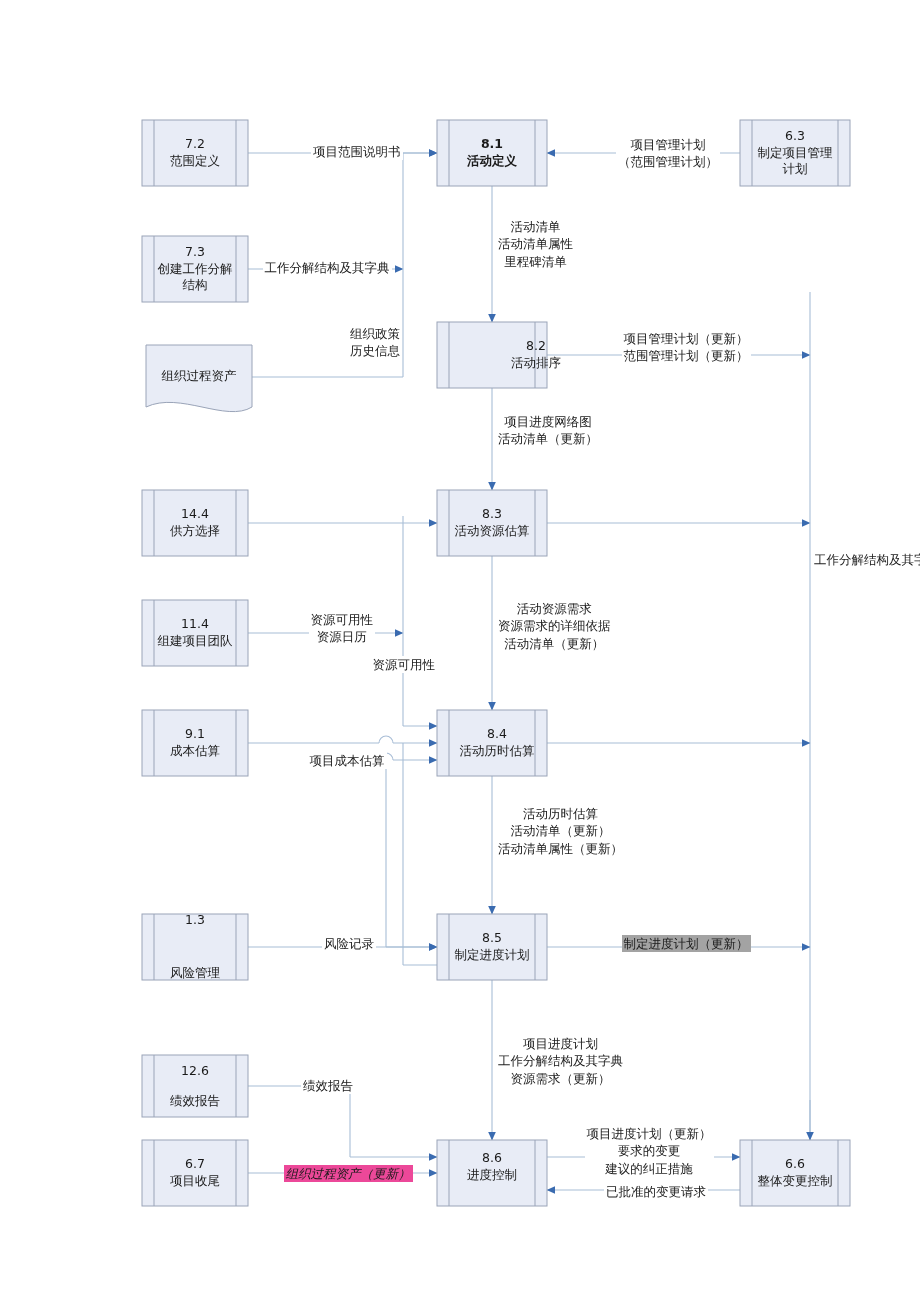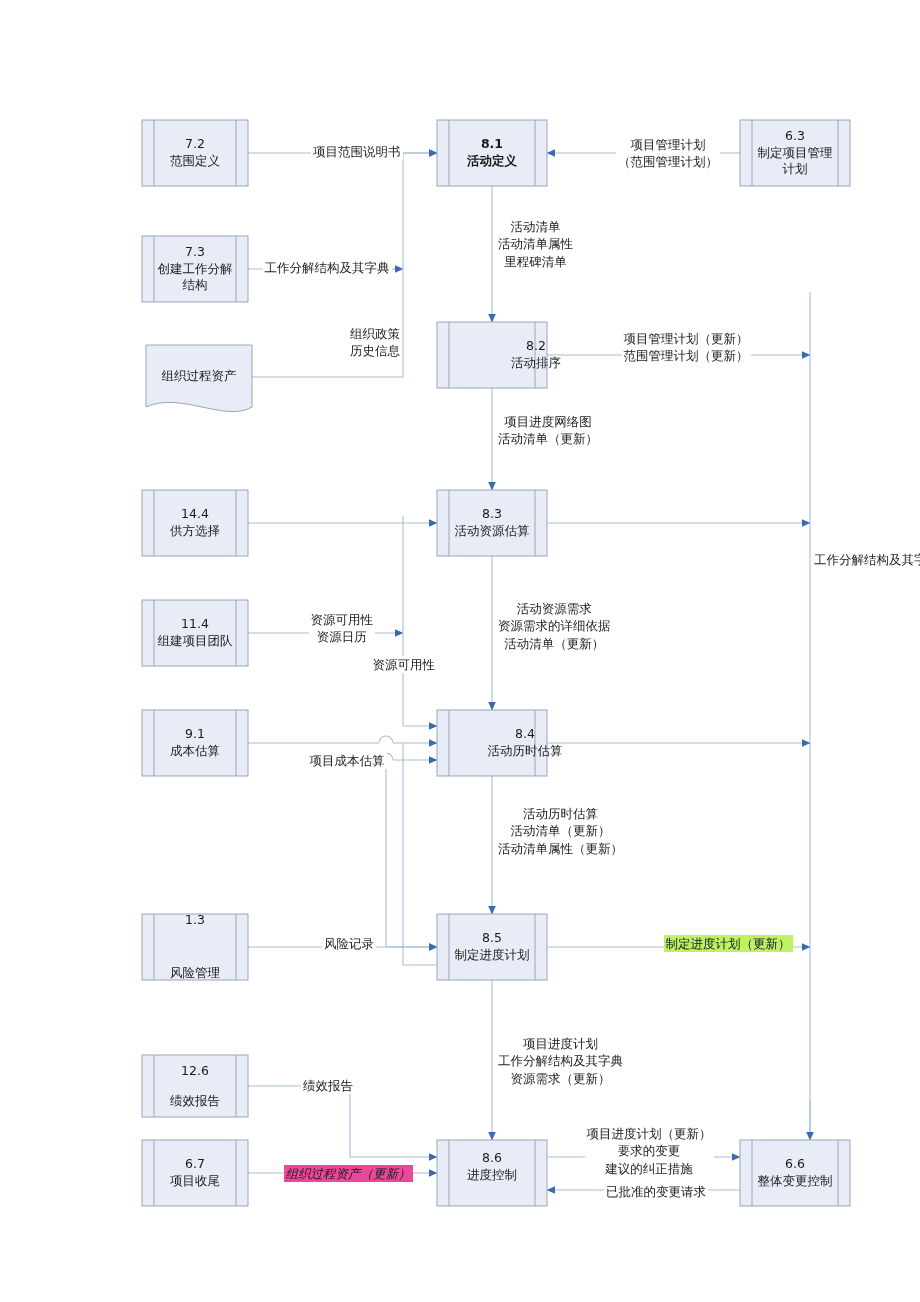--- a/index.html
+++ b/index.html
@@ -209,21 +209,21 @@
         <span>活动定义</span>
       </div>
       <div class="nodeLabel" style="left: 437px; top: 322px; width: 110px; height: 66px; margin-left: 44px;">
         <span>8.2</span>
         <span>活动排序</span>
       </div>
       <div class="nodeLabel" style="left: 437px; top: 490px; width: 110px; height: 66px;">
         <span>8.3</span>
         <span>活动资源估算</span>
       </div>
-      <div class="nodeLabel" style="left: 437px; top: 710px; width: 120px; height: 66px; margin-left: 28px;">
+      <div class="nodeLabel" style="left: 437px; top: 710px; width: 120px; height: 66px;">
         <span>8.4</span>
         <span>活动历时估算</span>
       </div>
       <div class="nodeLabel" style="left: 437px; top: 914px; width: 110px; height: 66px;">
         <span>8.5</span>
         <span>制定进度计划</span>
       </div>
       <div class="nodeLabel" style="left: 437px; top: 1140px; width: 110px; height: 54px;">
         <span>8.6</span>
         <span>进度控制</span>
@@ -286,21 +286,21 @@
         <div>项目成本估算</div>
       </div>
       <div class="edgeLabel" style="top: 805px; left: 496px; background: rgb(255, 255, 255); padding: 0px 2px;">
         <div>活动历时估算</div>
         <div>活动清单（更新）</div>
         <div>活动清单属性（更新）</div>
       </div>
       <div class="edgeLabel" style="top: 935px; left: 322px; background: rgb(255, 255, 255); padding: 0px 2px;">
         <div>风险记录</div>
       </div>
-      <div class="edgeLabel" style="top: 935px; left: 621.5px; background: #bef264; padding: 0px 2px; margin-left: 42px;">
+      <div class="edgeLabel" style="top: 935px; left: 621.5px; background: #a3a3a3; padding: 0px 2px;">
         <div>制定进度计划（更新）</div>
       </div>
       <div class="edgeLabel" style="top: 1035px; left: 496px; background: rgb(255, 255, 255); padding: 0px 2px;">
         <div>项目进度计划</div>
         <div>工作分解结构及其字典</div>
         <div>资源需求（更新）</div>
       </div>
       <div class="edgeLabel" style="top: 1077px; left: 301px; background: rgb(255, 255, 255); padding: 0px 2px;">
         <div>绩效报告</div>
       </div>

